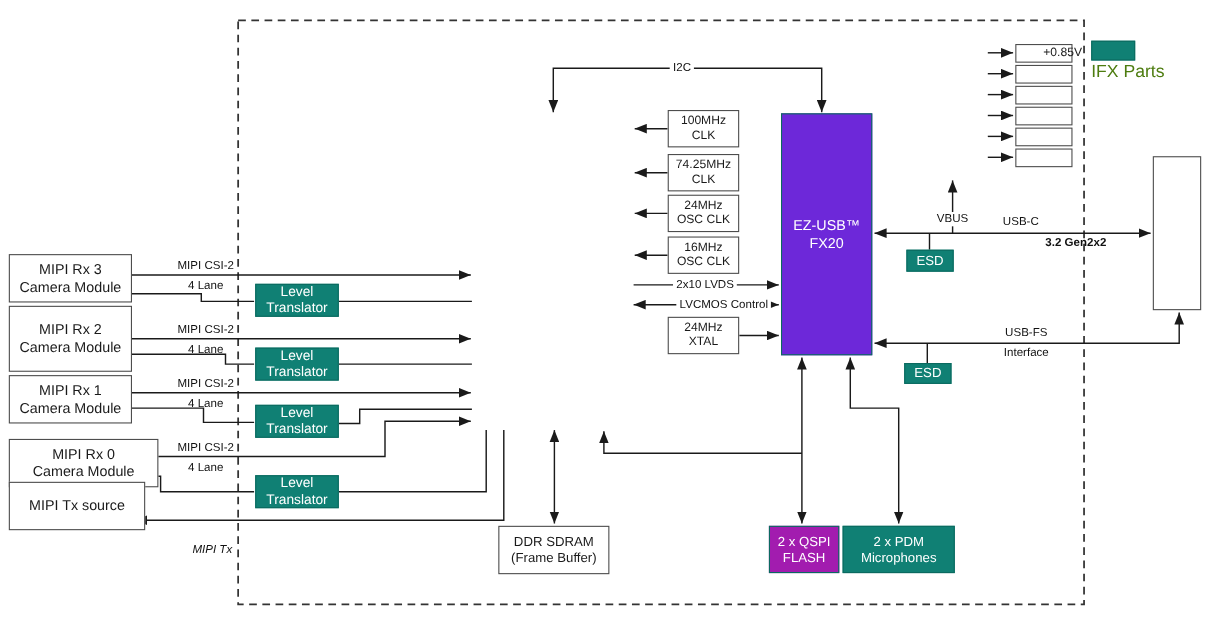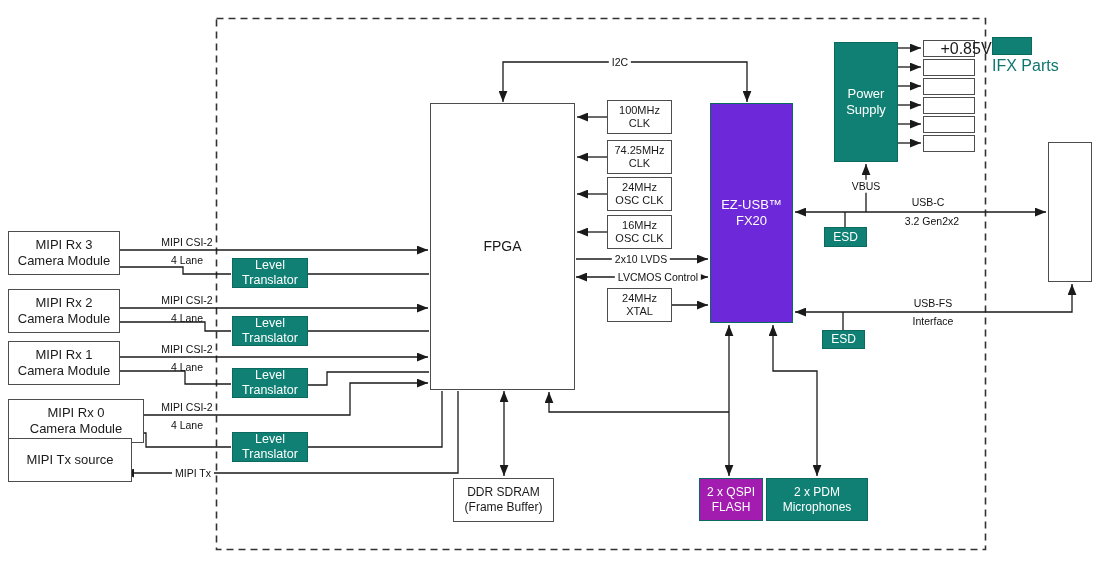--- a/index.html
+++ b/index.html
@@ -6,25 +6,25 @@
   #stage{position:relative;width:1101px;height:575px;background:#fff;overflow:hidden;
          font-family:"Liberation Sans","DejaVu Sans",sans-serif;color:#1a1a1a;}
   svg.wires{position:absolute;left:0;top:0;z-index:1;}
   .box{position:absolute;z-index:2;display:flex;align-items:center;justify-content:center;
        text-align:center;white-space:pre-line;box-sizing:border-box;line-height:1.22;
        font-size:12.5px;}
   .wbox{background:#fff;border:1px solid #4d4d4d;color:#1a1a1a;}
   .teal{background:#108074;border:1px solid #0b6a60;color:#fff;}
   .cam{font-size:13px;}
   .clk{font-size:11px;}
-  .rail{font-size:16px;padding-left:34px;}
+  .rail{font-size:11px;padding-left:34px;}
   .lbl{position:absolute;z-index:3;transform:translate(-50%,-50%);white-space:nowrap;
        font-size:10.5px;color:#111;line-height:1;}
   .lbl.bg{background:#fff;padding:1px 3px;}
-  .legend-text{position:absolute;z-index:3;font-size:16px;color:#0f766e;white-space:nowrap;}
+  .legend-text{position:absolute;z-index:3;font-size:16px;color:#4d7c0f;white-space:nowrap;}
 </style>
 </head>
 <body>
 
 <div id="stage">
 
   <svg class="wires" width="1101" height="575" viewBox="0 0 1101 575">
     <defs>
       <marker id="ah" viewBox="0 0 10 8" refX="10" refY="4" markerWidth="11" markerHeight="9" orient="auto-start-reverse" markerUnits="userSpaceOnUse">
         <path d="M0,0 L10,4 L0,8 Z" fill="#1a1a1a"></path>
@@ -72,53 +72,50 @@
       <path d="M898,67 H921" marker-end="url(#ah)"></path>
       <path d="M898,86 H921" marker-end="url(#ah)"></path>
       <path d="M898,105 H921" marker-end="url(#ah)"></path>
       <path d="M898,124 H921" marker-end="url(#ah)"></path>
       <path d="M898,143 H921" marker-end="url(#ah)"></path>
     </g>
   </svg>
 
   <div class="box wbox cam" style="left:8px;top:231px;width:112px;height:44px;">MIPI Rx 3
 Camera Module</div>
-  <div class="box wbox cam" style="left:8px;top:289px;width:112px;height:44px;">MIPI Rx 2
+  <div class="box wbox cam" style="left:8px;top:278px;width:112px;height:60px;">MIPI Rx 2
 Camera Module</div>
   <div class="box wbox cam" style="left:8px;top:341px;width:112px;height:44px;">MIPI Rx 1
 Camera Module</div>
   <div class="box wbox cam" style="left:8px;top:399px;width:136px;height:44px;">MIPI Rx 0
 Camera Module</div>
   <div class="box wbox cam" style="left:8px;top:438px;width:124px;height:44px;">MIPI Tx source</div>
 
   <div class="box teal" style="left: 232px; top: 258px; width: 76px; height: 30px; background: rgb(16, 128, 116);">Level
 Translator</div>
   <div class="box teal" style="left: 232px; top: 316px; width: 76px; height: 30px; background: rgb(16, 128, 116);">Level
 Translator</div>
   <div class="box teal" style="left: 232px; top: 368px; width: 76px; height: 30px; background: rgb(16, 128, 116);">Level
 Translator</div>
   <div class="box teal" style="left: 232px; top: 432px; width: 76px; height: 30px; background: rgb(16, 128, 116);">Level
 Translator</div>
 
-  <div class="box wbox" style="left:430px;top:103px;width:145px;height:287px;font-size:14px;">FPGA</div>
   <div class="box wbox clk" style="left:607px;top:100px;width:65px;height:34px;">100MHz
 CLK</div>
   <div class="box wbox clk" style="left:607px;top:140px;width:65px;height:34px;">74.25MHz
 CLK</div>
   <div class="box wbox clk" style="left:607px;top:177px;width:65px;height:34px;">24MHz
 OSC CLK</div>
   <div class="box wbox clk" style="left:607px;top:215px;width:65px;height:34px;">16MHz
 OSC CLK</div>
   <div class="box wbox clk" style="left:607px;top:288px;width:65px;height:34px;">24MHz
 XTAL</div>
 
   <div class="box teal" style="left: 710px; top: 103px; width: 83px; height: 220px; font-size: 13px; background: #6d28d9;">EZ-USB™
 FX20</div>
-  <div class="box teal" style="left: 834px; top: 42px; width: 64px; height: 120px; font-size: 13px; background: rgb(16, 128, 116);">Power
-Supply</div>
   <div class="box wbox rail" style="left:923px;top:40px;width:52px;height:17px;">+0.85V</div>
   <div class="box wbox rail" style="left:923px;top:59px;width:52px;height:17px;"></div>
   <div class="box wbox rail" style="left:923px;top:78px;width:52px;height:17px;"></div>
   <div class="box wbox rail" style="left:923px;top:97px;width:52px;height:17px;"></div>
   <div class="box wbox rail" style="left:923px;top:116px;width:52px;height:17px;"></div>
   <div class="box wbox rail" style="left:923px;top:135px;width:52px;height:17px;"></div>
 
   <div class="box teal" style="left: 824px; top: 227px; width: 43px; height: 20px; font-size: 12px; background: rgb(16, 128, 116);">ESD</div>
   <div class="box teal" style="left: 822px; top: 330px; width: 43px; height: 19px; font-size: 12px; background: rgb(16, 128, 116);">ESD</div>
   <div class="box wbox" style="left:1048px;top:142px;width:44px;height:140px;"></div>
@@ -134,23 +131,23 @@
   <div class="legend-text" style="left:992px;top:57px;">IFX Parts</div>
 
   <div class="lbl" style="left:187px;top:242px;">MIPI CSI-2</div>
   <div class="lbl" style="left:187px;top:260px;">4 Lane</div>
   <div class="lbl" style="left:187px;top:300px;">MIPI CSI-2</div>
   <div class="lbl" style="left:187px;top:318px;">4 Lane</div>
   <div class="lbl" style="left:187px;top:349px;">MIPI CSI-2</div>
   <div class="lbl" style="left:187px;top:367px;">4 Lane</div>
   <div class="lbl" style="left:187px;top:407px;">MIPI CSI-2</div>
   <div class="lbl" style="left:187px;top:425px;">4 Lane</div>
-  <div class="lbl bg" style="left:193px;top:473px;">MIPI Tx</div>
+  <div class="lbl bg" style="left:193px;top:500px;font-style:italic;">MIPI Tx</div>
   <div class="lbl bg" style="left:620px;top:62px;">I2C</div>
   <div class="lbl bg" style="left:641px;top:259px;">2x10 LVDS</div>
   <div class="lbl bg" style="left:640px;top:277px;margin-left:18px;">LVCMOS Control</div>
-  <div class="lbl bg" style="left:866px;top:186px;">VBUS</div>
+  <div class="lbl bg" style="left:866px;top:199px;">VBUS</div>
   <div class="lbl" style="left:928px;top:202px;">USB-C</div>
-  <div class="lbl" style="left:932px;top:221px;">3.2 Gen2x2</div>
+  <div class="lbl" style="left:978px;top:221px;font-weight:bold;">3.2 Gen2x2</div>
   <div class="lbl" style="left:933px;top:303px;">USB-FS</div>
   <div class="lbl" style="left:933px;top:321px;">Interface</div>
 
 </div>
 
 </body></html>

